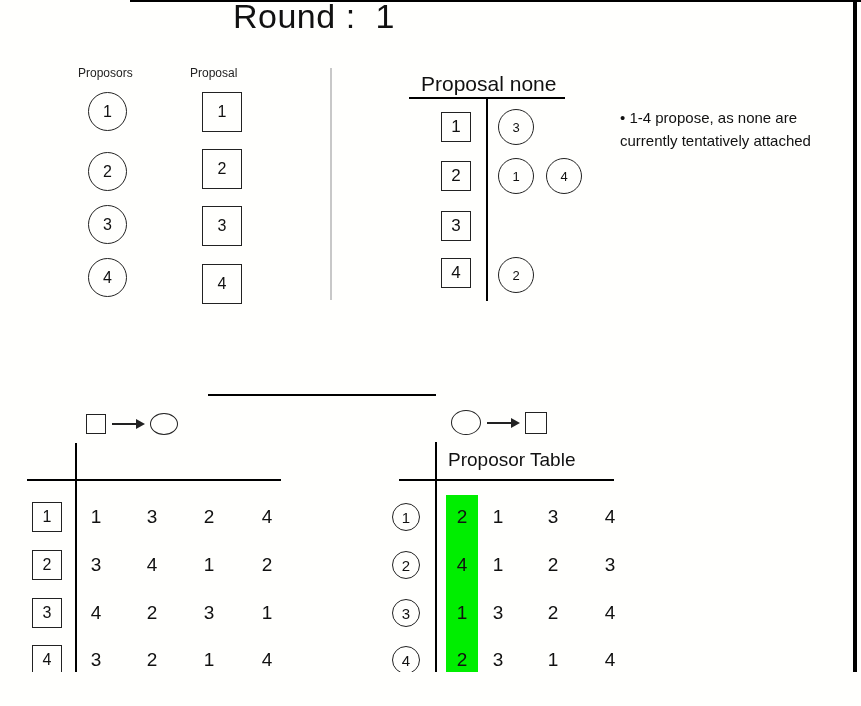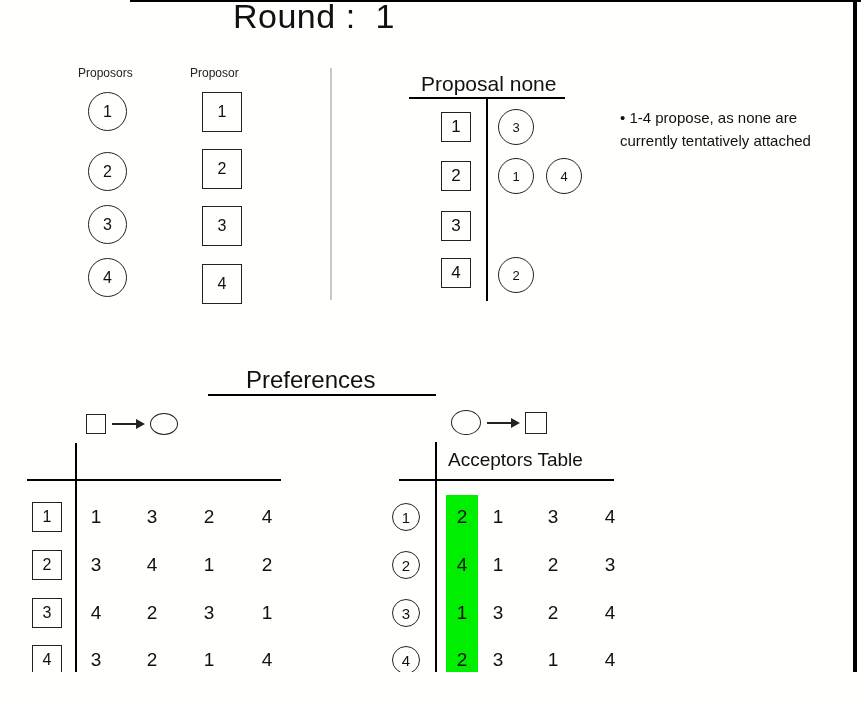--- a/index.html
+++ b/index.html
@@ -38,21 +38,21 @@
 <body>
 
 <div class="canvas">
 
   <div class="line" style="left:130px; top:0; width:731px; height:2px;"></div>
   <div class="line" style="left:853px; top:0; width:4px; height:706px;"></div>
 
   <div class="title" style="left:233px; top:-3px;">Round :  1</div>
 
   <div class="label-sm" style="left:78px; top:66px;">Proposors</div>
-  <div class="label-sm" style="left:190px; top:66px;">Proposor</div>
+  <div class="label-sm" style="left:190px; top:66px;">Proposal</div>
 
   <div class="circle" style="left:88px; top:92px; width:39px; height:39px; font-size:16px;">
       <span>1</span>
     </div>
   <div class="circle" style="left:88px; top:152px; width:39px; height:39px; font-size:16px;">
       <span>2</span>
     </div>
   <div class="circle" style="left:88px; top:205px; width:39px; height:39px; font-size:16px;">
       <span>3</span>
     </div>
@@ -103,21 +103,20 @@
     </div>
   <div class="circle" style="left:498px; top:257px; width:36px; height:36px; font-size:13px;">
       <span>2</span>
     </div>
 
   <div class="note" style="left:620px; top:106px;">
     <div>• 1-4 propose, as none are</div>
     <div>currently tentatively attached</div>
   </div>
 
-  <div class="abs" style="left:246px; top:366px; font-size:24px;">Preferences</div>
   <div class="line" style="left:208px; top:394px; width:228px; height:2px;"></div>
 
   <div class="glyphrow" style="left:86px; top:413px;">
     <div class="glyph-square" style="width:20px; height:20px;"></div>
     <svg width="34" height="16" viewBox="0 0 34 16">
         <line x1="1" y1="8" x2="25" y2="8" stroke="#222" stroke-width="2"></line>
         <polygon points="25,3 34,8 25,13" fill="#222"></polygon>
       </svg>
     <div class="glyph-circle" style="width:28px; height:22px;"></div>
   </div>
@@ -160,21 +159,21 @@
   <div class="cell" style="left:81px;  top:599px;">4</div>
   <div class="cell" style="left:137px; top:599px;">2</div>
   <div class="cell" style="left:194px; top:599px;">3</div>
   <div class="cell" style="left:252px; top:599px;">1</div>
 
   <div class="cell" style="left:81px;  top:646px;">3</div>
   <div class="cell" style="left:137px; top:646px;">2</div>
   <div class="cell" style="left:194px; top:646px;">1</div>
   <div class="cell" style="left:252px; top:646px;">4</div>
 
-  <div class="tabletitle" style="left:448px; top:449px;">Acceptors Table</div>
+  <div class="tabletitle" style="left:448px; top:449px;">Proposor Table</div>
   <div class="line" style="left:435px; top:442px; width:2px; height:258px;"></div>
   <div class="line" style="left:399px; top:479px; width:215px; height:2px;"></div>
 
   <div class="highlight-strip" style="left:446px; top:495px; width:32px; height:190px; background:#00EE00;"></div>
 
   <div class="circle" style="left:392px; top:503px; width:28px; height:28px; font-size:15px;">
       <span>1</span>
     </div>
   <div class="circle" style="left:392px; top:551px; width:28px; height:28px; font-size:15px;">
       <span>2</span>

